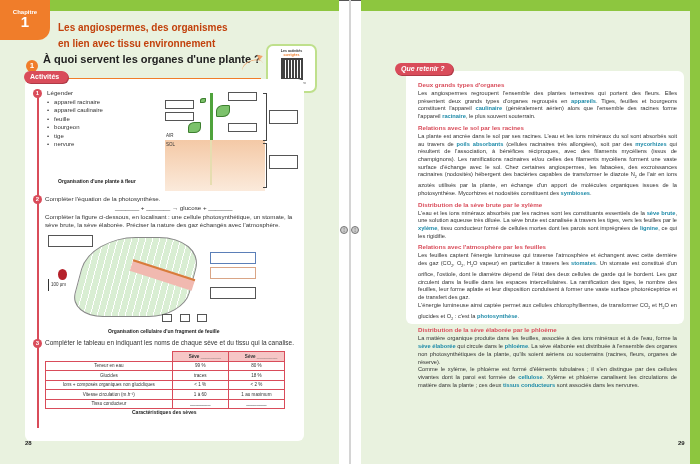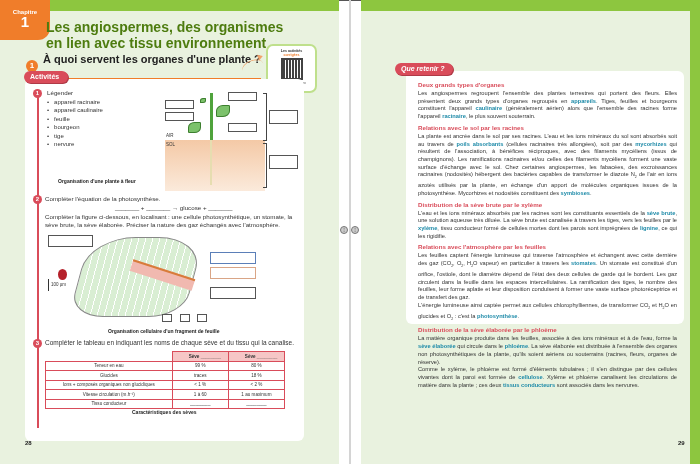--- a/index.html
+++ b/index.html
@@ -14,21 +14,21 @@
 .gicon{position:absolute;top:226px;width:8px;height:8px;border-radius:50%;border:1px solid #777;background:#ccc;font-size:6px;line-height:6px;text-align:center;color:#333}
 .topband{position:absolute;top:0;height:11px;background:#8dc63f}
 .left .topband{left:50px;width:289px}
 .right .topband{left:0;width:330px}
 .right .sidebar{position:absolute;right:0;top:0;width:10px;height:464px;background:#8dc63f}
 
 
 .chap{position:absolute;left:0;top:0;width:50px;height:40px;background:#f07d2a;border-radius:0 0 12px 0;color:#fff;text-align:center}
 .chap .l{font-size:6px;font-weight:bold;margin-top:9px}
 .chap .n{font-size:15px;font-weight:bold;line-height:14px}
-.title{position:absolute;left:46px;top:20px;font-size:14px;font-weight:bold;color:#4d7c0f;line-height:15.5px}
+.title{position:absolute;left:58px;top:20px;font-size:10px;font-weight:bold;color:#c2410c;line-height:15.5px}
 
 
 .sec{position:absolute;left:26px;top:53px;display:flex;align-items:center}
 .sec .num{width:12px;height:12px;border-radius:50%;background:#f07d2a;color:#fff;font-size:8px;font-weight:bold;text-align:center;line-height:12px;margin-right:5px}
 .sec .t{font-size:11px;font-weight:bold;color:#222;border-bottom:1px solid #f07d2a;padding-bottom:13px}
 
 
 .qr{position:absolute;left:266px;top:44px;width:51px;height:49px;background:#fff;border:2px solid #bfe08c;border-radius:7px;text-align:center}
 .qr .a{font-size:3.6px;font-weight:bold;color:#333;margin-top:3px}
 .qr .b{font-size:3.6px;color:#f07d2a;font-weight:bold}

